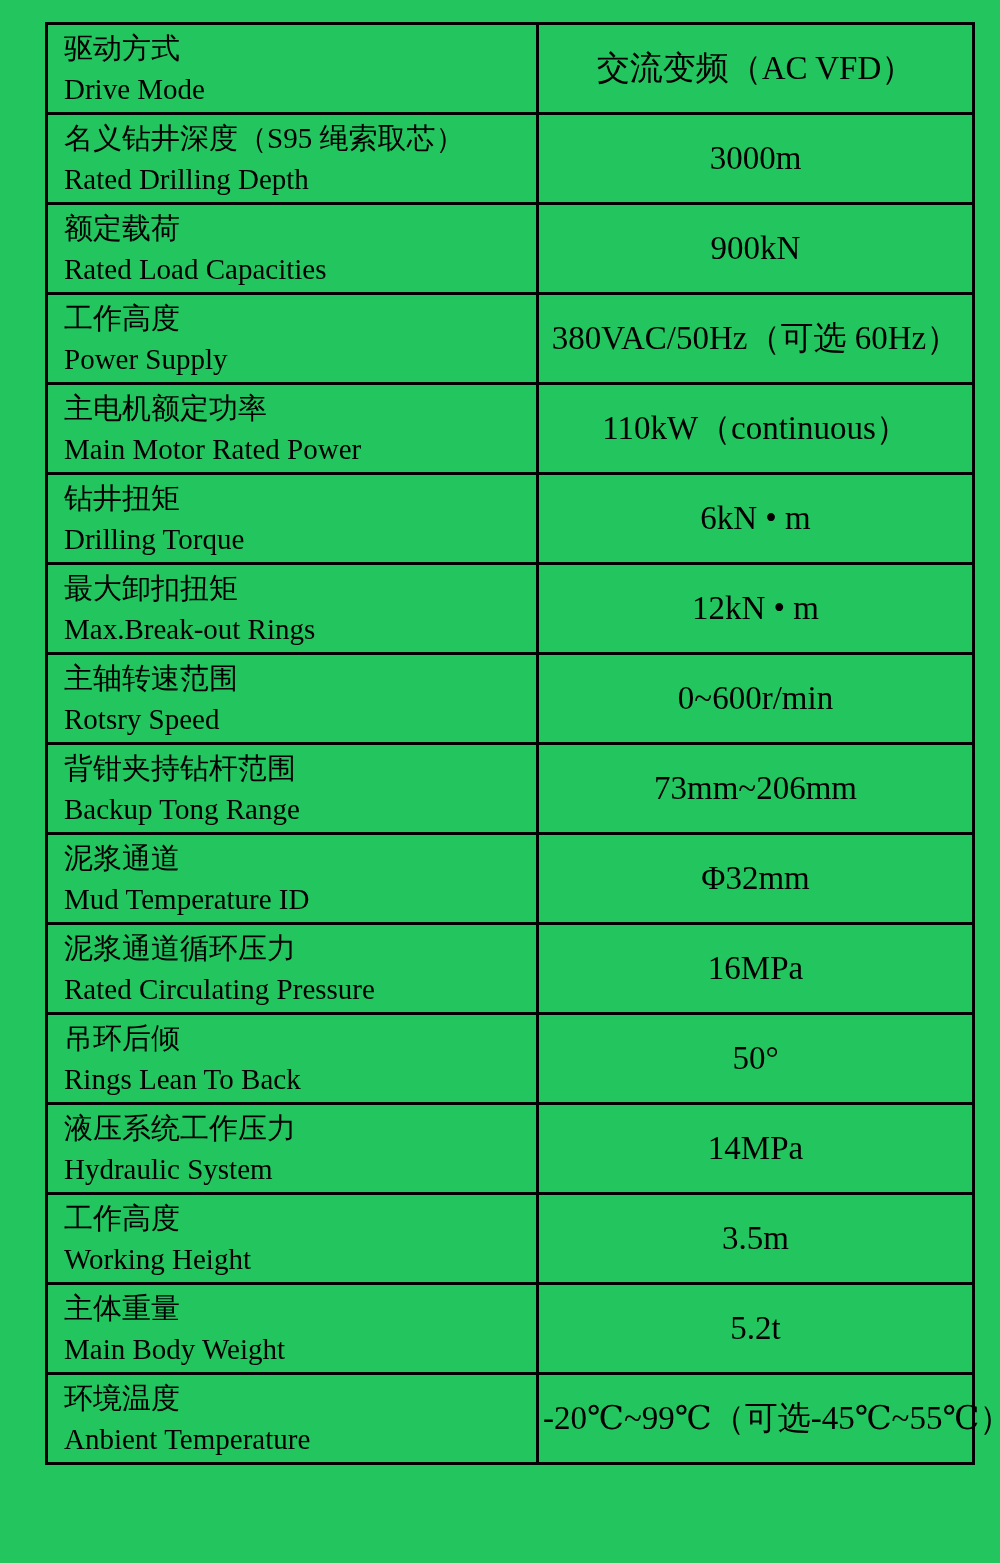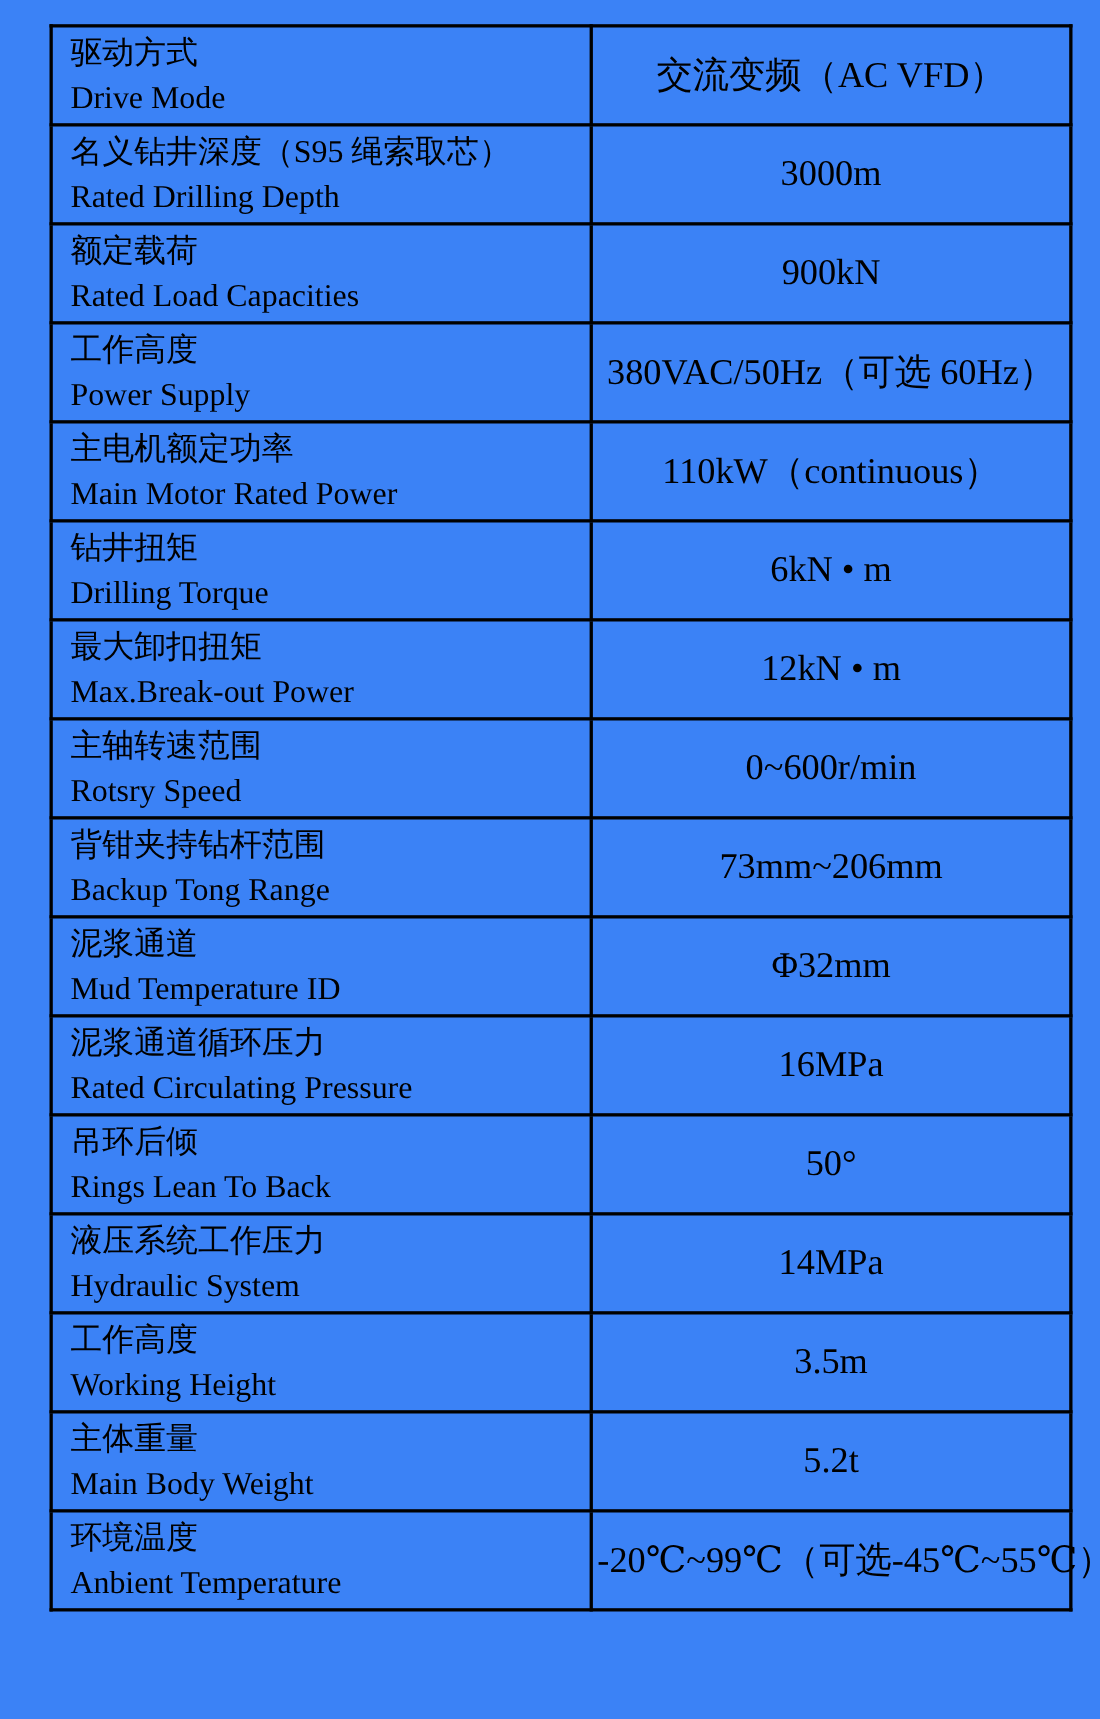--- a/index.html
+++ b/index.html
@@ -8,21 +8,21 @@
     background: #ffffff;
     width: 1000px;
     height: 1563px;
     color: #000000;
     font-family: "Liberation Serif", "DejaVu Serif", "DejaVu Sans", serif;
   }
   .page {
     position: relative;
     width: 1000px;
     height: 1563px;
-    background: #3b82f6;
+    background: #22c55e;
     overflow: hidden;
   }
   table.spec-table {
     position: absolute;
     left: 45px;
     top: 22px;
     width: 930px;
     border-collapse: collapse;
     table-layout: fixed;
   }
@@ -117,21 +117,21 @@
       <div class="en">Drilling Torque</div>
     </td>
     <td class="value-cell">
       <span>6kN • m</span>
     </td>
   </tr>
 
   <tr>
     <td class="label-cell">
       <div class="zh">最大卸扣扭矩</div>
-      <div class="en">Max.Break-out Power</div>
+      <div class="en">Max.Break-out Rings</div>
     </td>
     <td class="value-cell">
       <span>12kN • m</span>
     </td>
   </tr>
 
   <tr>
     <td class="label-cell">
       <div class="zh">主轴转速范围</div>
       <div class="en">Rotsry Speed</div>

